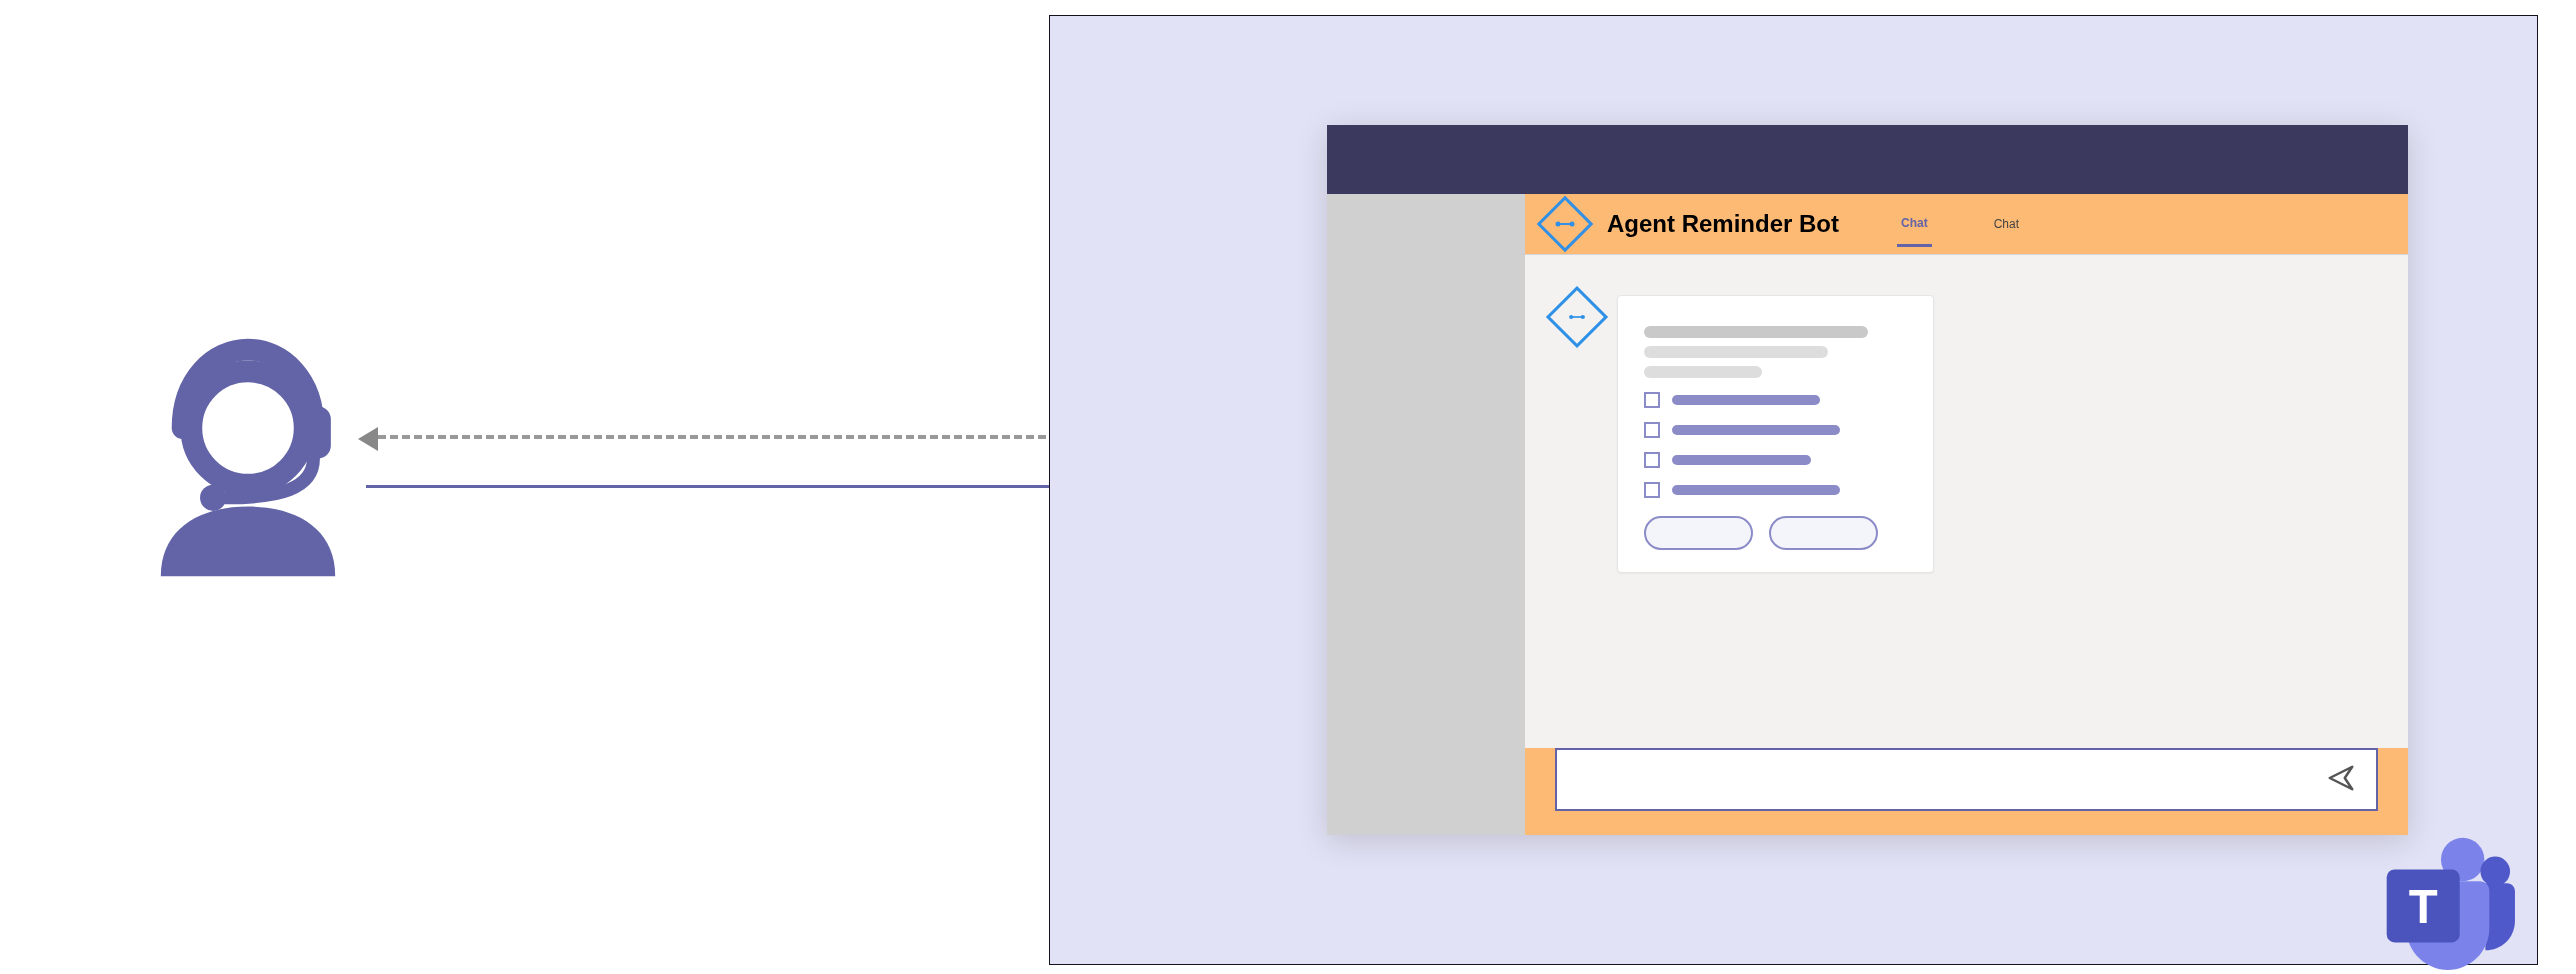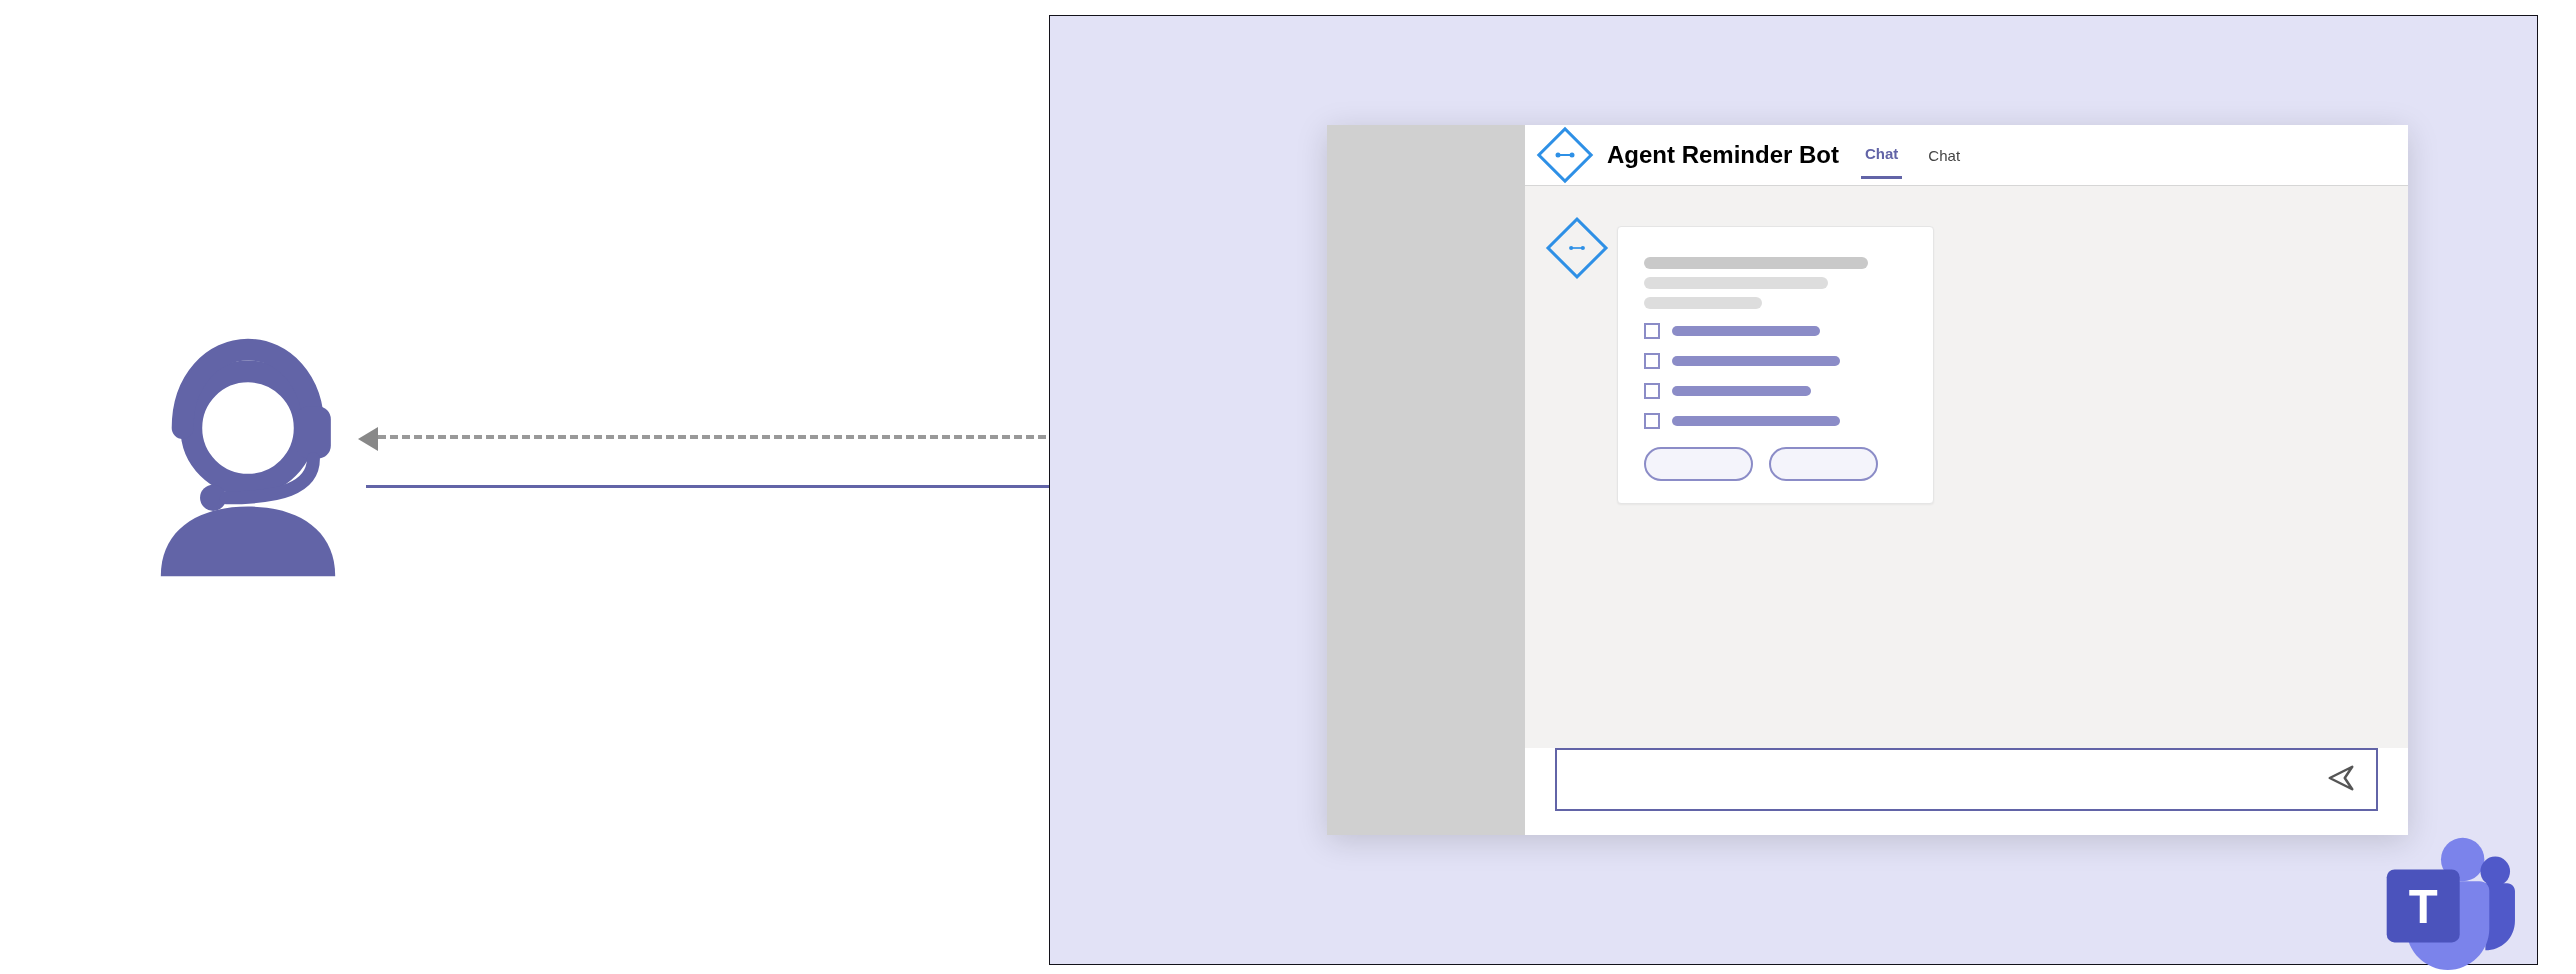--- a/index.html
+++ b/index.html
@@ -29,30 +29,30 @@
   .badge.b2{left:1118px;top:490px;}
 
   
   .arr-dashed{position:absolute;left:366px;top:435px;width:752px;height:4px;border-top:4px dashed #999;}
   .arr-dashed:before{content:"";position:absolute;left:-20px;top:-12px;border:12px solid transparent;border-right:20px solid #888;}
   .arr-solid{position:absolute;left:366px;top:485px;width:811px;height:3px;background:var(--purple);}
   .arr-solid:after{content:"";position:absolute;right:-20px;top:-10px;border:12px solid transparent;border-left:20px solid var(--purple);}
 
   
   .teams-outer{position:absolute;left:1049px;top:15px;width:1489px;height:950px;background:var(--lavender);border:1px solid #13121a;}
-  .teams-win{position:absolute;left:277px;top:109px;right:129px;bottom:129px;background:#ffffff;box-shadow:0 6px 30px rgba(0,0,0,.15);display:flex;flex-direction:row;}
+  .teams-win{position:absolute;left:277px;top:109px;right:129px;bottom:129px;background:#fdba74;box-shadow:0 6px 30px rgba(0,0,0,.15);display:flex;flex-direction:column;}
   .titlebar{height:69px;background:var(--dark);}
   .body{flex:1;display:flex;min-height:0;}
   .rail{width:198px;background:#d0d0d0;}
   .main{flex:1;display:flex;flex-direction:column;min-height:0;}
   .tabbar{height:61px;display:flex;align-items:center;gap:22px;padding:0 20px;border-bottom:1px solid #d6d6d6;}
   .bot-mark{width:40px;height:40px;border:3px solid #2e90e6;transform:rotate(45deg);display:flex;align-items:center;justify-content:center;}
   .bot-mark svg{transform:rotate(-45deg);}
   .bot-name{font-weight:700;font-size:24px;}
-  .tab{font-size:15px;color:#444;padding:14px 4px;}
+  .tab{font-size:12px;color:#444;padding:14px 4px;margin-left:36px;}
   .tab.active{color:var(--purple);border-bottom:3px solid var(--purple);font-weight:600;}
   .chat{flex:1;background:#f3f2f1;padding:40px 30px;display:flex;gap:18px;align-items:flex-start;min-height:0;}
   .bot-avatar{width:44px;height:44px;border:3px solid #2e90e6;transform:rotate(45deg);display:flex;align-items:center;justify-content:center;flex:none;}
   .bot-avatar svg{transform:rotate(-45deg);}
   .card{width:317px;background:#fff;border:1px solid #e5e5e5;border-radius:4px;box-shadow:0 1px 2px rgba(0,0,0,.05);padding:22px 26px;}
   .ph{height:12px;border-radius:6px;background:#ddd;margin:8px 0;}
   .ph.long{width:85%;background:#c9c9c9;}
   .ph.med{width:70%;}
   .ph.short{width:45%;}
   .list-row{display:flex;align-items:center;gap:12px;margin:14px 0;}

